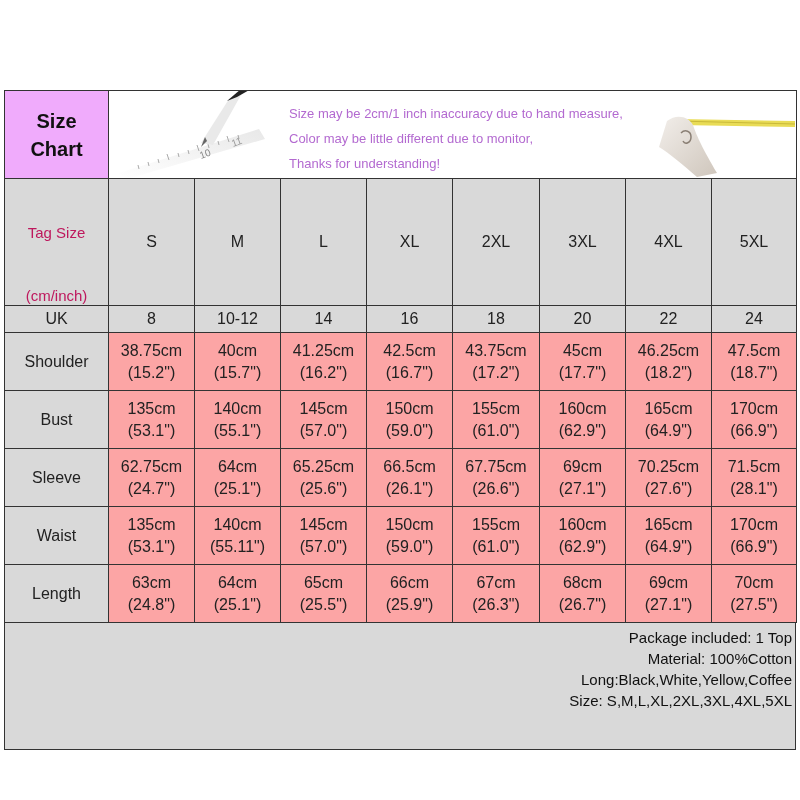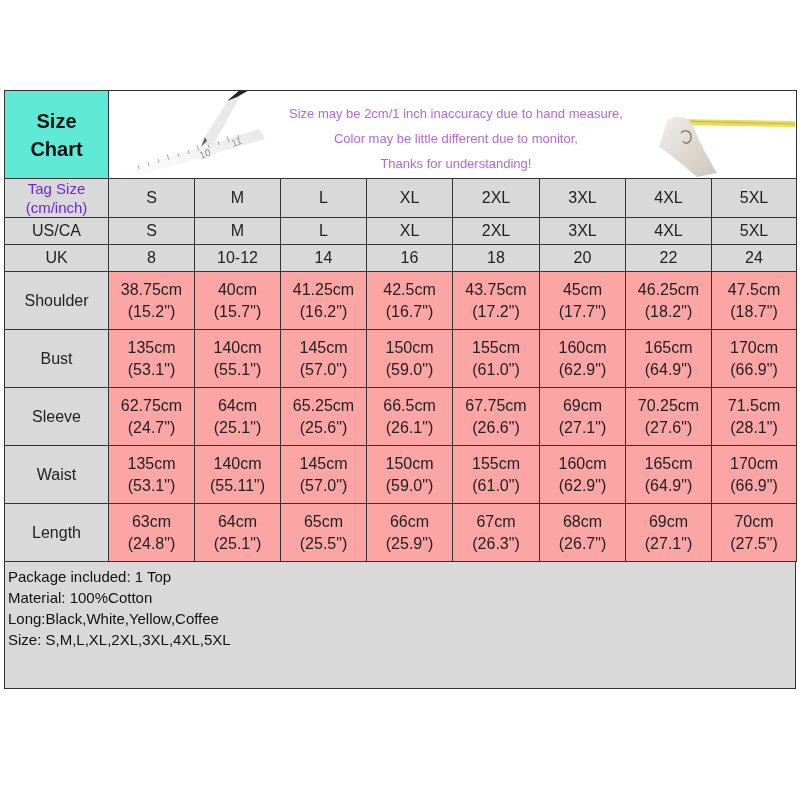--- a/index.html
+++ b/index.html
@@ -3,29 +3,29 @@
 <meta charset="utf-8">
 <style>
   html, body { margin:0; padding:0; background:#ffffff; }
   body { width:800px; height:800px; position:relative; overflow:hidden; font-family:"Liberation Sans", sans-serif; color:#222; }
   .chart { position:absolute; left:4px; top:90px; width:792px; }
   table { border-collapse:collapse; width:792px; table-layout:fixed; }
   td { border:1px solid #333; text-align:center; vertical-align:middle; padding:0; font-size:16px; line-height:22px; color:#222; }
   td.lbl { background:#d9d9d9; }
   td.grey { background:#d9d9d9; }
   td.white { background:#fca5a5; }
-  .title-cell { height:87px; background:#5eead4; font-weight:bold; font-size:20px; line-height:28px; color:#111; }
+  .title-cell { height:87px; background:#f0abfc; font-weight:bold; font-size:20px; line-height:28px; color:#111; }
   .banner { position:relative; height:87px; background:#fff; text-align:left; overflow:hidden; }
-  .banner .notes { position:absolute; left:180px; top:10px; font-size:13px; line-height:25px; color:#b36ad0;text-align:center; }
-  .tag-label { color:#6d28d9; font-size:15px; line-height:19px; }
+  .banner .notes { position:absolute; left:180px; top:10px; font-size:13px; line-height:25px; color:#b36ad0; }
+  .tag-label { color:#be185d; font-size:15px; line-height:19px;margin-top:44px; }
   .r-tag td { height:38px; }
   .r-small td { height:26px; }
   .r-meas td { height:57px; line-height:22px; }
   .info { background:#d9d9d9; border:1px solid #333; border-top:none; padding:4px 3px 4px 3px; font-size:15px; line-height:21px; color:#111; height:127px; box-sizing:border-box; }
-  .info div { white-space:nowrap; }
+  .info div { white-space:nowrap;text-align:right; }
   svg { display:block; }
 </style>
 </head>
 <body>
 
 <div class="chart">
   <table>
     <colgroup>
       <col style="width:104px">
         <col style="width:86px">
@@ -102,31 +102,20 @@
       <td class="grey">M</td>
       <td class="grey">L</td>
       <td class="grey">XL</td>
       <td class="grey">2XL</td>
       <td class="grey">3XL</td>
       <td class="grey">4XL</td>
       <td class="grey">5XL</td>
     </tr>
 
     <tr class="r-small">
-      <td class="lbl">US/CA</td>
-      <td class="grey">S</td>
-      <td class="grey">M</td>
-      <td class="grey">L</td>
-      <td class="grey">XL</td>
-      <td class="grey">2XL</td>
-      <td class="grey">3XL</td>
-      <td class="grey">4XL</td>
-      <td class="grey">5XL</td>
-    </tr>
-    <tr class="r-small">
       <td class="lbl">UK</td>
       <td class="grey">8</td>
       <td class="grey">10-12</td>
       <td class="grey">14</td>
       <td class="grey">16</td>
       <td class="grey">18</td>
       <td class="grey">20</td>
       <td class="grey">22</td>
       <td class="grey">24</td>
     </tr>

